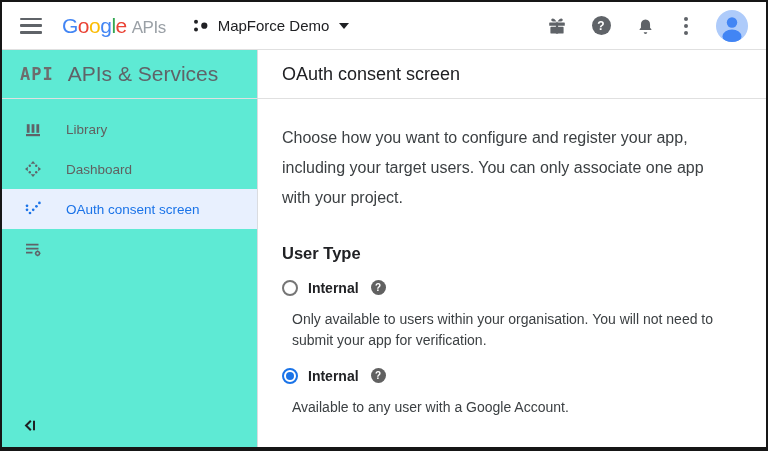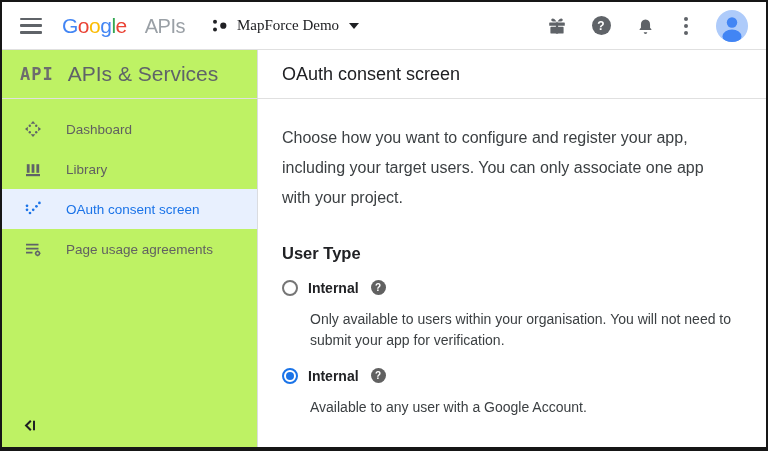--- a/index.html
+++ b/index.html
@@ -17,36 +17,36 @@
     background:#fff; border-bottom:1px solid #e0e0e0;
     display:flex; align-items:center; padding:0 18px 0 18px;
   }
   .hamburger { width:22px; height:16px; display:flex; flex-direction:column; justify-content:space-between; cursor:pointer; margin-right:20px; }
   .hamburger span { display:block; height:2.5px; background:#5f6368; border-radius:1px; }
   .glogo { font-size:21px; letter-spacing:-0.5px; display:flex; align-items:baseline; }
   .glogo .l0,.glogo .l3 { color:#4285f4; }
   .glogo .l1,.glogo .l5 { color:#ea4335; }
   .glogo .l2 { color:#fbbc05; }
   .glogo .l4 { color:#34a853; }
-  .apis-suffix { color:#9aa0a6; font-size:20px; margin-left:18px; }
-  .project-sel { display:flex; align-items:center; margin-left:26px; cursor:pointer;font-family:Liberation Serif, serif; }
+  .apis-suffix { color:#9aa0a6; font-size:17px; margin-left:5px; }
+  .project-sel { display:flex; align-items:center; margin-left:26px; cursor:pointer; }
   .project-sel svg { margin-right:8px; }
   .project-name { font-size:15px; color:#202124; }
   .caret { margin-left:10px; width:0; height:0; border-left:5px solid transparent; border-right:5px solid transparent; border-top:6px solid #202124; }
   .topbar-right { margin-left:auto; display:flex; align-items:center; gap:22px; }
   .tb-icon { width:22px; height:22px; display:flex; align-items:center; justify-content:center; cursor:pointer; }
   .help-circle-lg { width:19px; height:19px; border-radius:50%; background:#5f6368; color:#fff; font-size:12px; font-weight:bold; display:flex; align-items:center; justify-content:center; }
   .kebab { display:flex; flex-direction:column; gap:3px; align-items:center; cursor:pointer; padding:2px 6px; }
   .kebab i { width:4px; height:4px; border-radius:50%; background:#5f6368; }
   .avatar { width:32px; height:32px; cursor:pointer; }
 
   
   .sidebar {
     position:absolute; top:48px; left:0; bottom:0; width:256px;
-    background:#bef264; border-right:1px solid #dadce0;
+    background:#5eead4; border-right:1px solid #dadce0;
   }
   .sidebar-head {
     height:49px; border-bottom:1px solid #e0e0e0;
     display:flex; align-items:center; padding-left:18px;
   }
   .api-logo { font-family:"DejaVu Sans Mono", monospace; font-weight:bold; font-size:17px; color:#6d6d6d; letter-spacing:1px; margin-right:14px; }
   .sidebar-title { font-size:21px; color:#5f6368; }
   .nav { padding-top:10px; }
   .nav-item {
     height:40px; display:flex; align-items:center; padding-left:22px;
@@ -65,21 +65,21 @@
   .page-title { font-size:18px; color:#202124; }
   .main-body { padding:24px 0 0 24px; }
   .intro { font-size:16px; line-height:30px; color:#3c4043; max-width:436px; }
   .usertype-h { margin-top:31px; font-size:16.5px; color:#202124; }
   .option-row { display:flex; align-items:flex-start; margin-top:17px; cursor:pointer; }
   .radio { width:16px; height:16px; border-radius:50%; border:2px solid #757575; background:#fff; flex:none; position:relative; }
   .radio.checked { border-color:#1a73e8; }
   .radio.checked::after { content:""; position:absolute; left:2px; top:2px; width:8px; height:8px; border-radius:50%; background:#1a73e8; }
   .opt-label { font-size:14px; font-weight:bold; color:#202124; margin-left:10px; }
   .help-circle-sm { width:15px; height:15px; border-radius:50%; background:#616161; color:#fff; font-size:10px; font-weight:bold; display:flex; align-items:center; justify-content:center; margin-left:12px; cursor:pointer; }
-  .opt-desc { margin-top:13px; margin-left:28px; font-size:14px; line-height:21px; color:#3c4043; max-width:436px; }
+  .opt-desc { margin-top:13px; margin-left:10px; font-size:14px; line-height:21px; color:#3c4043; max-width:436px; }
   .create-btn {
     margin-top:33px; display:inline-block; background:#ec4899; color:#fff;
     font-family:"Liberation Sans", sans-serif; font-size:13px; font-weight:bold; letter-spacing:0.4px;
     border:none; border-radius:4px; padding:8px 17px; cursor:pointer;
     box-shadow:0 1px 2px rgba(60,64,67,.3);
   }
 </style>
 </head>
 <body>
 
@@ -156,45 +156,45 @@
   <div class="sidebar">
     <div class="sidebar-head">
       <span class="api-logo">API</span>
       <span class="sidebar-title">APIs &amp; Services</span>
     </div>
 
     <div class="nav">
       <div class="nav-item">
         <span class="nicon">
           <svg width="18" height="18" viewBox="0 0 18 18" fill="currentColor">
+            <rect x="2" y="14" width="14" height="2.2"></rect>
+            <rect x="2.8" y="4.2" width="2.8" height="8.6"></rect>
+            <rect x="7.6" y="4.2" width="2.8" height="8.6"></rect>
+            <rect x="12.4" y="4.2" width="2.8" height="8.6"></rect>
+          </svg>
+        </span>
+        <span class="nlabel">Library</span>
+      </div>
+
+      <div class="nav-item">
+        <span class="nicon">
+          <svg width="18" height="18" viewBox="0 0 18 18" fill="currentColor">
             <path d="M9 1 l2.3 2.8 h-4.6 Z"></path>
               <path d="M9 17 l2.3-2.8 h-4.6 Z"></path>
             <path d="M1 9 l2.8-2.3 v4.6 Z"></path>
               <path d="M17 9 l-2.8-2.3 v4.6 Z"></path>
             <circle cx="5.8" cy="5.8" r="1.2"></circle>
               <circle cx="12.2" cy="5.8" r="1.2"></circle>
             <circle cx="5.8" cy="12.2" r="1.2"></circle>
               <circle cx="12.2" cy="12.2" r="1.2"></circle>
           </svg>
         </span>
         <span class="nlabel">Dashboard</span>
       </div>
 
-      <div class="nav-item">
-        <span class="nicon">
-          <svg width="18" height="18" viewBox="0 0 18 18" fill="currentColor">
-            <rect x="2" y="14" width="14" height="2.2"></rect>
-            <rect x="2.8" y="4.2" width="2.8" height="8.6"></rect>
-            <rect x="7.6" y="4.2" width="2.8" height="8.6"></rect>
-            <rect x="12.4" y="4.2" width="2.8" height="8.6"></rect>
-          </svg>
-        </span>
-        <span class="nlabel">Library</span>
-      </div>
-
 
       <div class="nav-item active">
         <span class="nicon">
           <svg width="18" height="18" viewBox="0 0 18 18" fill="currentColor">
             <circle cx="3" cy="5.8" r="1.35"></circle>
               <circle cx="3" cy="9.8" r="1.35"></circle>
             <circle cx="6" cy="13" r="1.35"></circle>
               <circle cx="9.2" cy="9.8" r="1.35"></circle>
             <circle cx="12.4" cy="6.3" r="1.35"></circle>
               <circle cx="15.4" cy="2.9" r="1.35"></circle>
@@ -205,21 +205,20 @@
 
 
       <div class="nav-item">
         <span class="nicon">
           <svg width="18" height="18" viewBox="0 0 18 18" fill="none" stroke="currentColor" stroke-width="1.7">
             <path d="M2 4.6 h12.5 M2 8.6 h12.5 M2 12.6 h6.5"></path>
             <circle cx="13.6" cy="13.4" r="1.9" stroke-width="1.5"></circle>
             <path d="M13.6 10.6 v1 M13.6 15.2 v1 M10.8 13.4 h1 M15.4 13.4 h1" stroke-width="1.4"></path>
           </svg>
         </span>
-        <span class="nlabel">Page usage agreements</span>
       </div>
     </div>
 
     <div class="collapse-btn">
       <svg width="17" height="17" viewBox="0 0 16 16" fill="none" stroke="#202124" stroke-width="1.9">
         <path d="M8.3 3.5 L3.8 8 l4.5 4.5"></path>
         <path d="M11.3 3.5 v9"></path>
       </svg>
     </div>
   </div>

